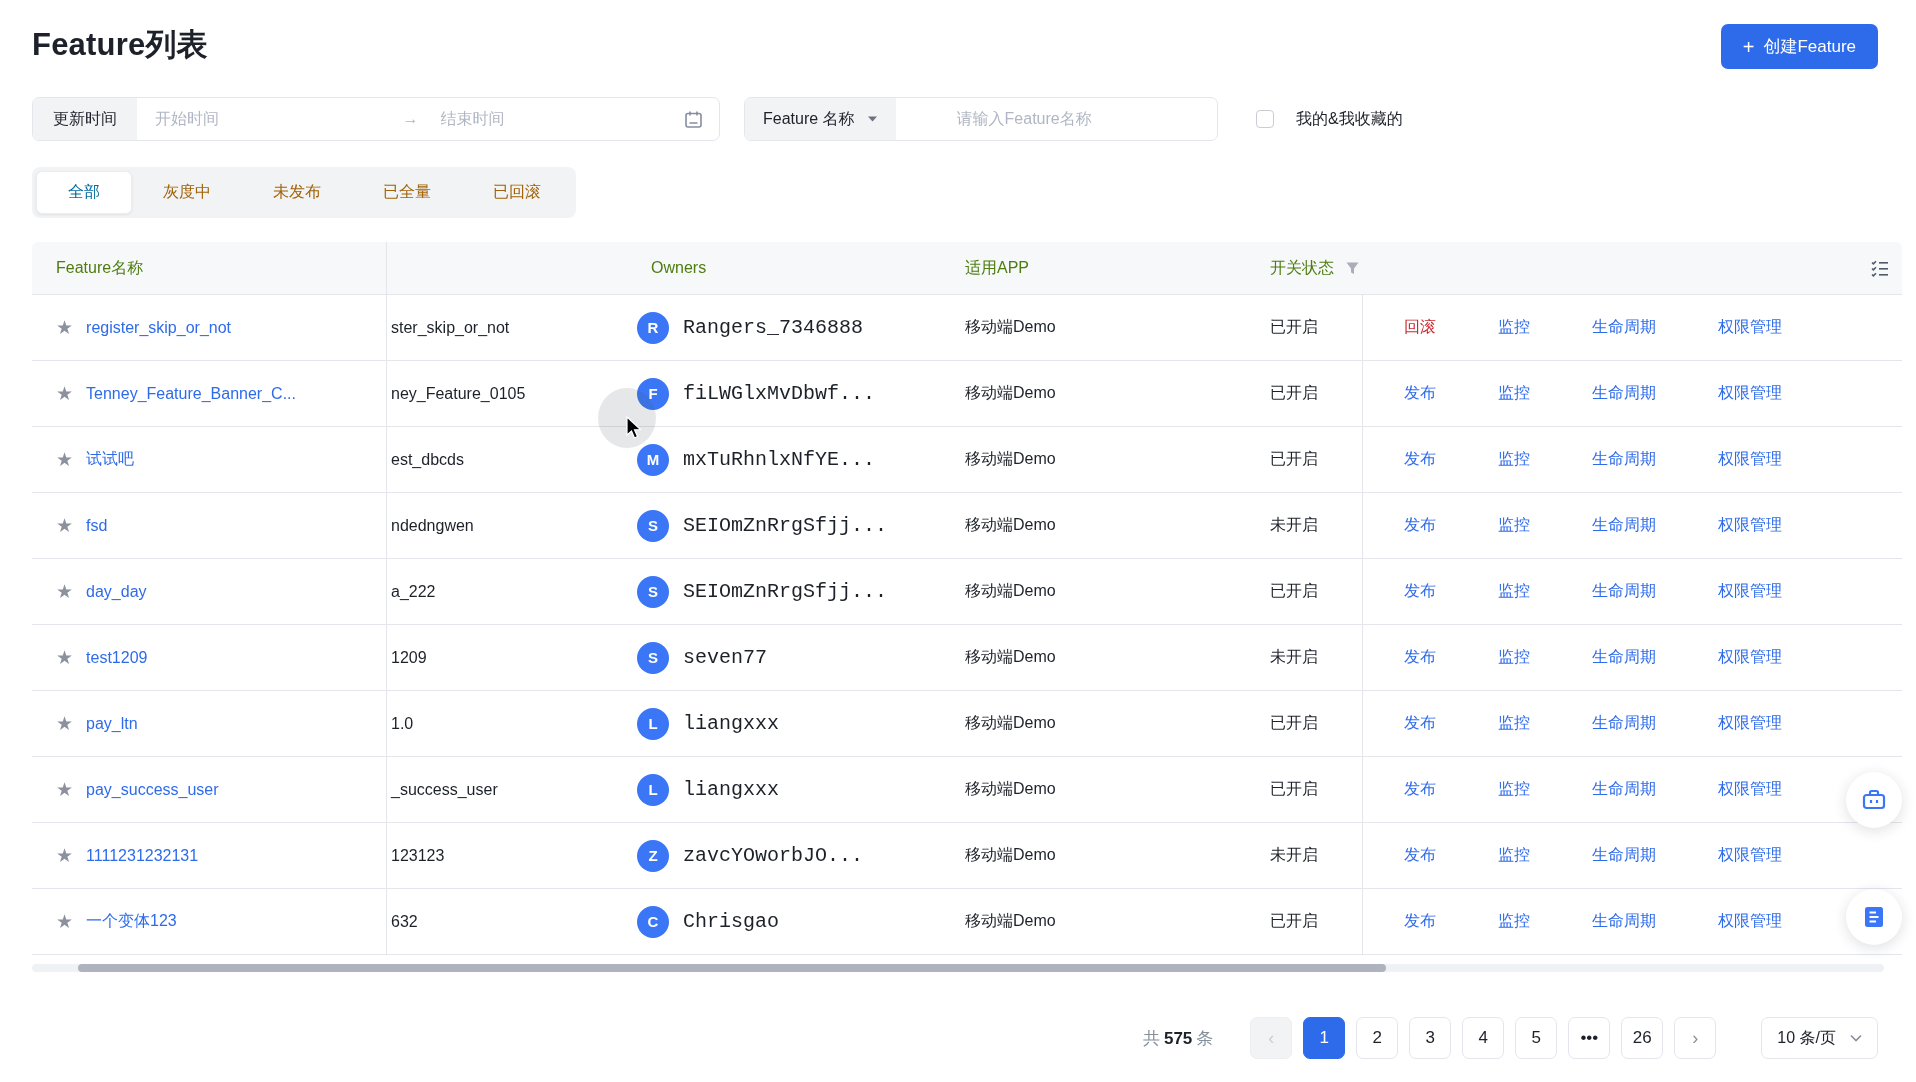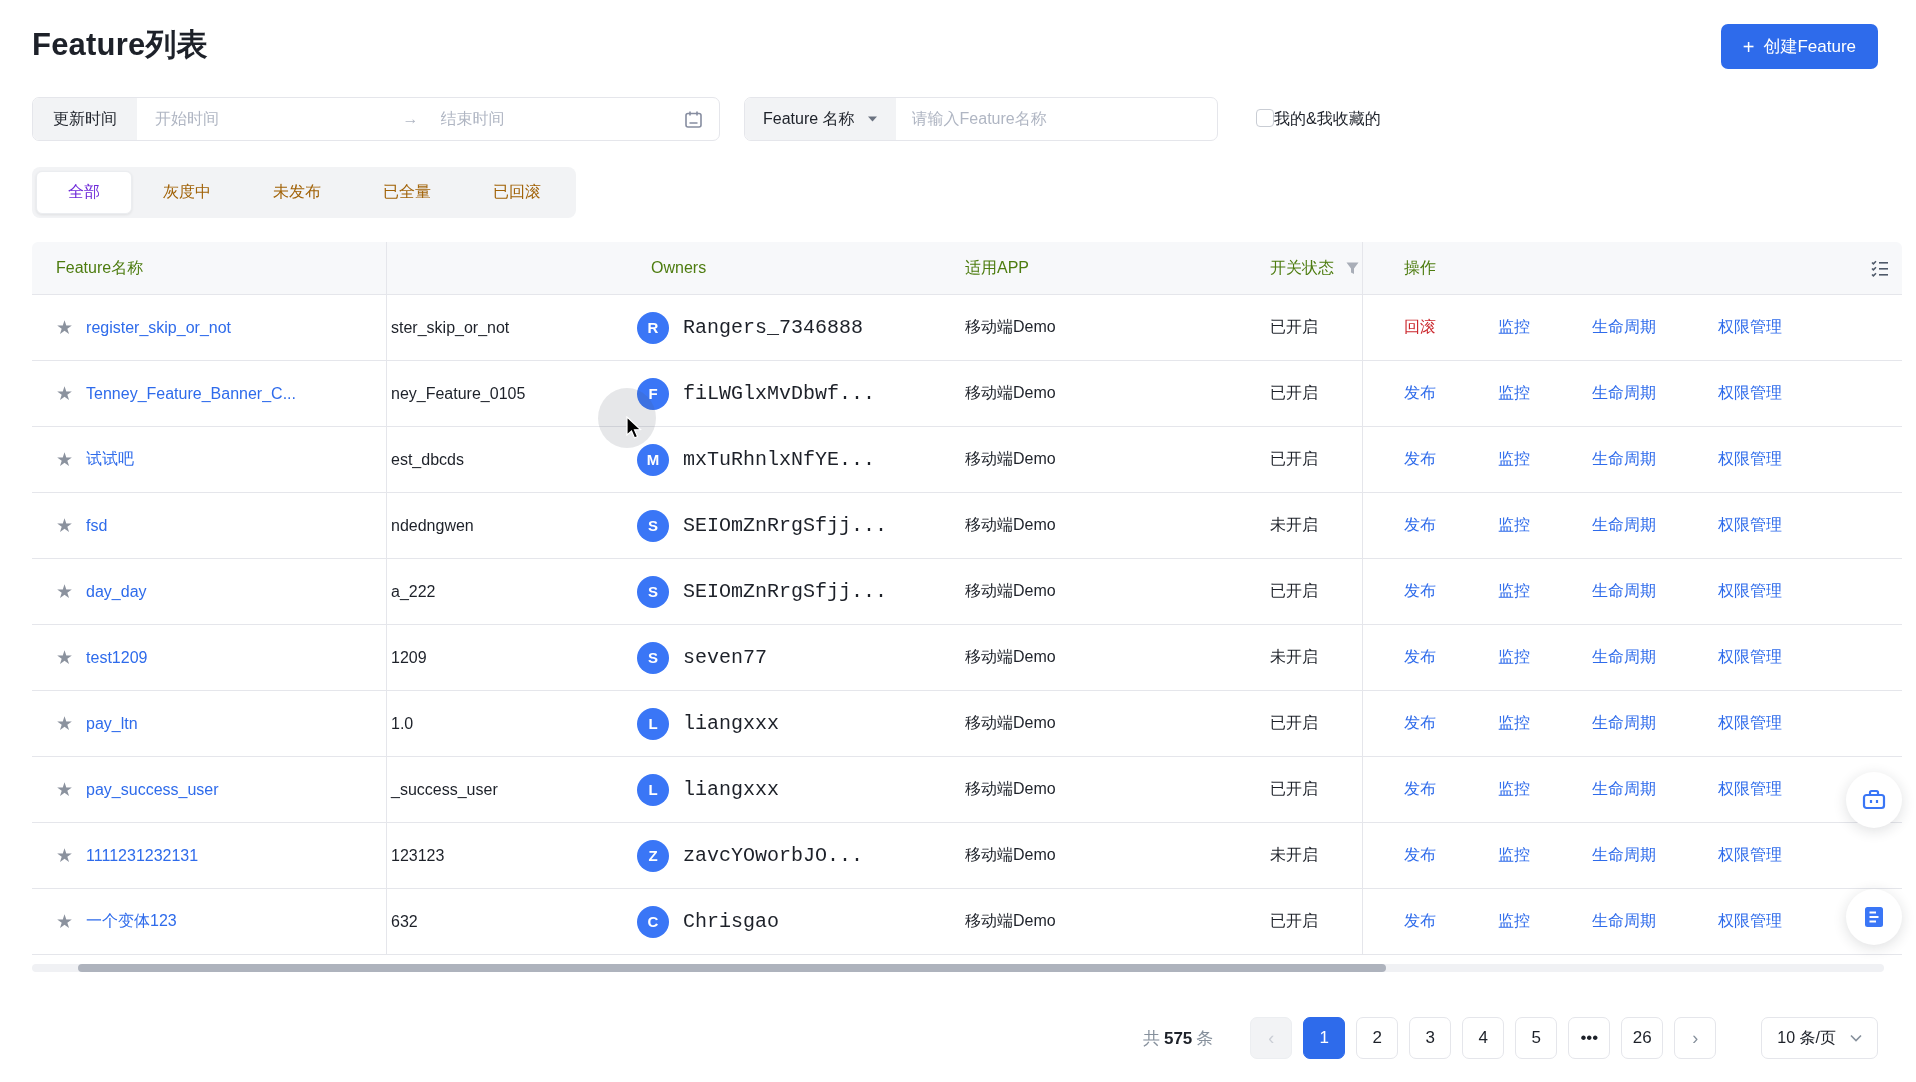--- a/index.html
+++ b/index.html
@@ -21,37 +21,37 @@
   .date-filter { display:flex; align-items:center; width:688px; height:44px;
     border:1px solid #e5e6eb; border-radius:7px; overflow:hidden; background:#fff; }
   .date-label { display:flex; align-items:center; height:100%; padding:0 20px;
     background:#f2f3f5; font-size:16px; color:#1d2129; white-space:nowrap; }
   .date-input { flex:1; display:flex; align-items:center; padding:0 18px; font-size:16px; }
   .date-input input { width:100%; border:none; outline:none; font-size:16px; background:transparent; }
   .range-arrow { color:#b0b6c3; font-size:16px; padding:0 4px; }
   .cal-icon { margin-right:16px; flex:none; }
 
   .name-filter { display:flex; align-items:center; width:474px; height:44px; margin-left:24px;
-    border:1px solid #e5e6eb; border-radius:7px; overflow:hidden; }
+    border:1px solid #e5e6eb; border-radius:7px; overflow:hidden;gap:45px; }
   .name-select { display:flex; align-items:center; gap:12px; height:100%; padding:0 18px;
     background:#f2f3f5; font-size:16px; cursor:pointer; white-space:nowrap; }
   .name-filter input { flex:1; border:none; outline:none; font-size:16px; padding:0 16px; background:transparent; }
 
   input::placeholder { color:#b0b6c3; }
 
-  .mine-check { display:flex; align-items:flex-start; gap:0; margin-left:38px; cursor:pointer; }
+  .mine-check { display:flex; align-items:center; gap:22px; margin-left:38px; cursor:pointer; }
   .checkbox { width:18px; height:18px; border:1.5px solid #c9cdd4; border-radius:4px; background:#fff; }
   .mine-label { font-size:16px; }
 
   
   .tabs { display:inline-flex; align-items:center; margin:26px 0 0 32px; padding:4px;
     background:#f2f3f5; border-radius:8px; }
   .tab { height:43px; display:flex; align-items:center; padding:0 31px; font-size:16px;
     color:#a16207; border-radius:6px; cursor:pointer; white-space:nowrap; }
-  .tab.active { background:#fff; color:#6d28d9; box-shadow:0 1px 3px rgba(0,0,0,.08); border:1px solid #ebedf0; }
+  .tab.active { background:#fff; color:#0369a1; box-shadow:0 1px 3px rgba(0,0,0,.08); border:1px solid #ebedf0; }
 
   
   .table { margin:24px 32px 0; width:1870px; }
   .tr { display:grid; grid-template-columns:355px 240px 310px 303px 122px 540px;
     align-items:center; height:66px; border-bottom:1px solid #e5e6eb; background:#fff; }
   .tr.head { height:53px; background:#f7f8fa; border-bottom:1px solid #e5e6eb;
     border-radius:6px 6px 0 0; position:relative; }
   .th { font-size:16px; color:#4d7c0f; }
   .td, .th { overflow:hidden; white-space:nowrap; }
   .col-name { padding-left:24px; display:flex; align-items:center; gap:13px; border-right:1px solid #e5e6eb; height:100%; }
@@ -174,23 +174,20 @@
     <div class="th col-name">Feature名称</div>
     <div class="th col-key"></div>
     <div class="th col-owner" style="padding-left:24px;">Owners</div>
     <div class="th col-app">适用APP</div>
     <div class="th col-status">
       <span>开关状态</span>
       <svg width="13" height="13" viewBox="0 0 13 13">
           <path d="M0.5 0.5 H12.5 L8 6.5 V12 L5 10.5 V6.5 Z" fill="#a9aeb8"></path>
         </svg>
     </div>
-    <div class="th col-actions">
-      <span>操作</span>
-    </div>
     <svg class="settings-icon" width="20" height="20" viewBox="0 0 20 20">
       <path d="M2 4.5 l1.4 1.4 L6 3.3" fill="none" stroke="#4e5969" stroke-width="1.5"></path>
       <line x1="9" y1="4.8" x2="18" y2="4.8" stroke="#4e5969" stroke-width="1.6"></line>
       <path d="M2 10.5 l1.4 1.4 L6 9.3" fill="none" stroke="#4e5969" stroke-width="1.5"></path>
       <line x1="9" y1="10.8" x2="18" y2="10.8" stroke="#4e5969" stroke-width="1.6"></line>
       <path d="M2 16.5 l1.4 1.4 L6 15.3" fill="none" stroke="#4e5969" stroke-width="1.5"></path>
       <line x1="9" y1="16.8" x2="18" y2="16.8" stroke="#4e5969" stroke-width="1.6"></line>
     </svg>
   </div>
   <div id="rows">

